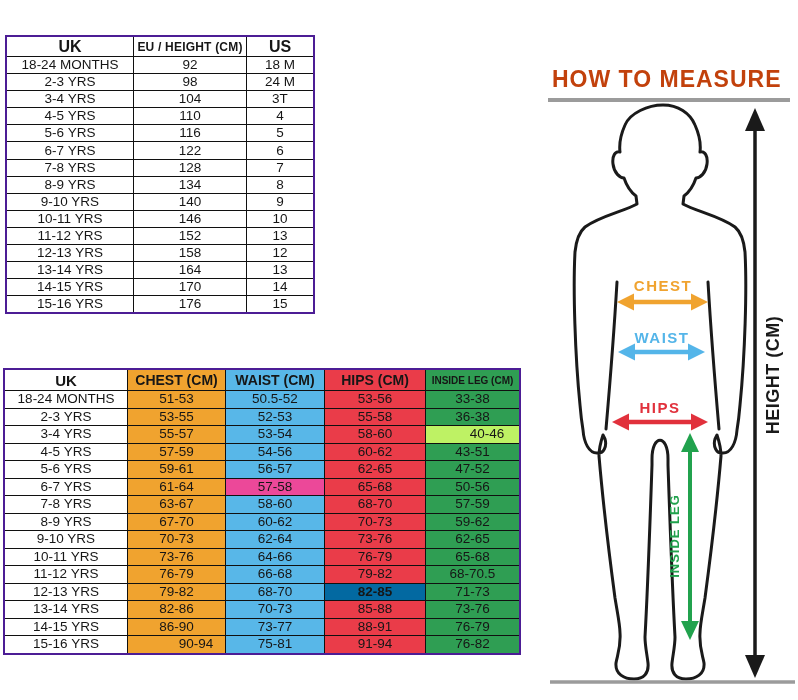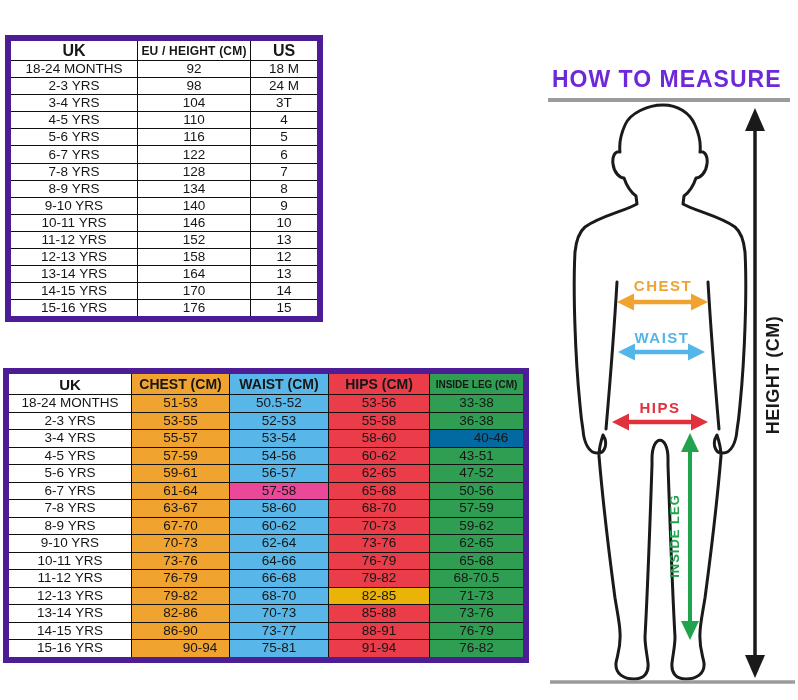--- a/index.html
+++ b/index.html
@@ -6,21 +6,21 @@
   body {
     width:798px; height:700px; background:#ffffff; position:relative;
     font-family:"Liberation Sans", sans-serif; overflow:hidden;
     -webkit-font-smoothing:antialiased;
   }
   table { border-collapse:collapse; position:absolute; table-layout:fixed; background:#fff; }
   th,td {
     border:1.5px solid #101010; text-align:center; vertical-align:middle;
     padding:0; color:#161616; white-space:nowrap; overflow:hidden;
   }
-  table { border:6px solid #4c1d95; }
+  table { border:2px solid #4c1d95; }
   th { font-weight:bold; }
 
   
   .size-table { left:5px; top:35px; width:304px; }
   .size-table th { height:19px; font-size:16px; }
   .size-table th.col-1 { font-size:12px; letter-spacing:0.2px; }
   .size-table td { height:16.1px; font-size:13.5px; line-height:16px; }
   .size-table .col-0 { width:126px; }
   .size-table .col-1 { width:112px; }
   .size-table .col-2 { width:66px; }
@@ -33,21 +33,21 @@
   .meas-table td { height:16.5px; font-size:13.5px; line-height:16px; }
   .meas-table .col-0 { width:122px; }
   .meas-table .col-1 { width:97px; }
   .meas-table .col-2 { width:98px; }
   .meas-table .col-3 { width:100px; }
   .meas-table .col-4 { width:93px; }
 
   
   .measure-title {
     position:absolute; left:552px; top:66px; font-size:23px; font-weight:bold;
-    letter-spacing:1px; color:#6d28d9;
+    letter-spacing:1px; color:#c2410c;
   }
   .title-rule {
     position:absolute; left:548px; top:98px; width:242px; height:3.5px;
     background:#9b9b9b;
   }
   .figure-svg { position:absolute; left:548px; top:103px; }
   .figure-svg text { font-family:"Liberation Sans", sans-serif; font-weight:bold; }
 </style>
 </head>
 <body>
@@ -164,21 +164,21 @@
           <td class="col-1" style="background: rgb(240, 163, 47);">53-55</td>
           <td class="col-2" style="background: rgb(88, 183, 232);">52-53</td>
           <td class="col-3" style="background: rgb(234, 60, 73);">55-58</td>
           <td class="col-4" style="background: rgb(47, 158, 83);">36-38</td>
         </tr>
         <tr>
           <td class="col-0" style="background: rgb(255, 255, 255);">3-4 YRS</td>
           <td class="col-1" style="background: rgb(240, 163, 47);">55-57</td>
           <td class="col-2" style="background: rgb(88, 183, 232);">53-54</td>
           <td class="col-3" style="background: rgb(234, 60, 73);">58-60</td>
-          <td class="col-4" style="background: #0369a1; padding-left: 29px;">40-46</td>
+          <td class="col-4" style="background: #bef264; padding-left: 29px;">40-46</td>
         </tr>
         <tr>
           <td class="col-0" style="background: rgb(255, 255, 255);">4-5 YRS</td>
           <td class="col-1" style="background: rgb(240, 163, 47);">57-59</td>
           <td class="col-2" style="background: rgb(88, 183, 232); margin-top: 20px;">54-56</td>
           <td class="col-3" style="background: rgb(234, 60, 73);">60-62</td>
           <td class="col-4" style="background: rgb(47, 158, 83);">43-51</td>
         </tr>
         <tr>
           <td class="col-0" style="background: rgb(255, 255, 255);">5-6 YRS</td>
@@ -226,21 +226,21 @@
           <td class="col-0" style="background: rgb(255, 255, 255);">11-12 YRS</td>
           <td class="col-1" style="background: rgb(240, 163, 47);">76-79</td>
           <td class="col-2" style="background: rgb(88, 183, 232);">66-68</td>
           <td class="col-3" style="background: rgb(234, 60, 73);">79-82</td>
           <td class="col-4" style="background: rgb(47, 158, 83);">68-70.5</td>
         </tr>
         <tr>
           <td class="col-0" style="background: rgb(255, 255, 255);">12-13 YRS</td>
           <td class="col-1" style="background: rgb(240, 163, 47);">79-82</td>
           <td class="col-2" style="background: rgb(88, 183, 232);">68-70</td>
-          <td class="col-3" style="background: #eab308;">82-85</td>
+          <td class="col-3" style="background: #0369a1; font-weight: bold;">82-85</td>
           <td class="col-4" style="background: rgb(47, 158, 83);">71-73</td>
         </tr>
         <tr>
           <td class="col-0" style="background: rgb(255, 255, 255);">13-14 YRS</td>
           <td class="col-1" style="background: rgb(240, 163, 47);">82-86</td>
           <td class="col-2" style="background: rgb(88, 183, 232);">70-73</td>
           <td class="col-3" style="background: rgb(234, 60, 73);">85-88</td>
           <td class="col-4" style="background: rgb(47, 158, 83);">73-76</td>
         </tr>
         <tr>

